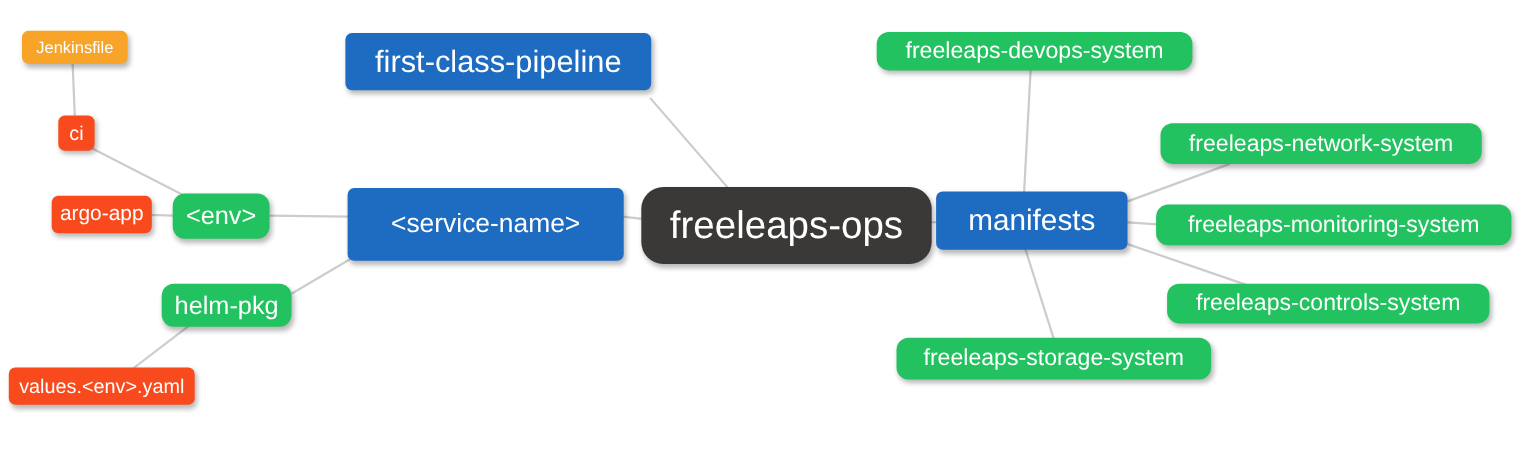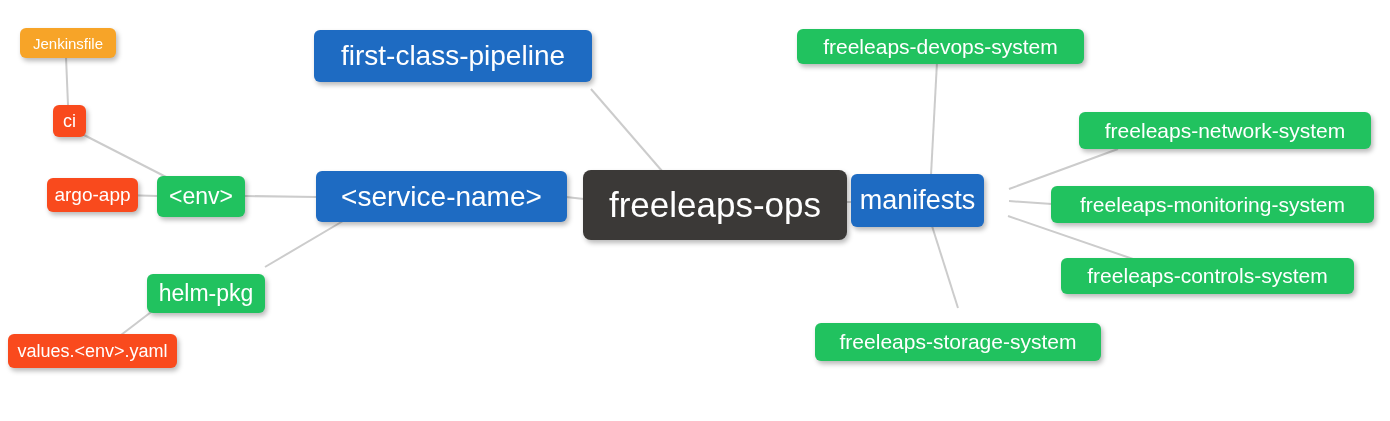--- a/index.html
+++ b/index.html
@@ -34,24 +34,24 @@
     justify-content: center;
     color: var(--c-text, #fff);
     border-radius: 6px;
     box-shadow: 2px 3px 5px rgba(0,0,0,0.28);
     white-space: nowrap;
     cursor: pointer;
     box-sizing: border-box;
     padding: 0 6px;
   }
   .node.blue   { background: var(--c-blue,   #1e6bc2); }
-  .node.green  { background: var(--c-green,  #21c25f); }
+  .node.green  { background: var(--c-green,  #21c25f); border-radius: 11px; }
   .node.red    { background: var(--c-red,    #f94a1d); }
   .node.orange { background: var(--c-orange, #f7a428); }
-  .node.dark   { background: var(--c-dark,   #3b3937); border-radius: 8px; }
+  .node.dark   { background: var(--c-dark,   #3b3937); border-radius: 20px; }
 </style>
 </head>
 <body>
 
 <div class="canvas">
 
   <svg class="edges">
     <line x1="66" y1="57" x2="68" y2="105"></line>
     <line x1="84" y1="135" x2="170" y2="179"></line>
     <line x1="122" y1="195" x2="158" y2="196"></line>
@@ -69,35 +69,35 @@
   </svg>
 
   <div class="node orange" style="left:20px;  top:28px;  width:96px;  height:30px; font-size:15px;">Jenkinsfile</div>
 
   <div class="node red" style="left:53px;  top:105px; width:33px;  height:32px; font-size:18px;">ci</div>
 
   <div class="node red" style="left:31px;  top:178px; width:91px;  height:34px; font-size:19px;margin-left:16px;">argo-app</div>
 
   <div class="node green" style="left:157px; top:176px; width:88px;  height:41px; font-size:23px;">&lt;env&gt;</div>
 
-  <div class="node green" style="left:147px; top:274px; width:118px; height:39px; font-size:23px;">helm-pkg</div>
+  <div class="node green" style="left:147px; top:258px; width:118px; height:39px; font-size:23px;">helm-pkg</div>
 
   <div class="node red" style="left:8px;   top:334px; width:169px; height:34px; font-size:18px;">values.&lt;env&gt;.yaml</div>
 
   <div class="node blue" style="left:314px; top:30px;  width:278px; height:52px; font-size:28px;">first-class-pipeline</div>
 
-  <div class="node blue" style="left:316px; top:171px; width:251px; height:51px; font-size:28px;">&lt;service-name&gt;</div>
+  <div class="node blue" style="left:316px; top:171px; width:251px; height:66px; font-size:24px;">&lt;service-name&gt;</div>
 
   <div class="node dark" style="left:583px; top:170px; width:264px; height:70px; font-size:35px;">freeleaps-ops</div>
 
-  <div class="node blue" style="left:851px; top:174px; width:133px; height:53px; font-size:27px;">manifests</div>
+  <div class="node blue" style="left:851px; top:174px; width:174px; height:53px; font-size:27px;">manifests</div>
 
   <div class="node green" style="left:797px;  top:29px;  width:287px; height:35px; font-size:21px;">freeleaps-devops-system</div>
 
-  <div class="node green" style="left:1055px; top:112px; width:292px; height:37px; font-size:21px;margin-left:24px;">freeleaps-network-system</div>
+  <div class="node green" style="left:1055px; top:112px; width:292px; height:37px; font-size:21px;">freeleaps-network-system</div>
 
   <div class="node green" style="left:1051px; top:186px; width:323px; height:37px; font-size:21px;">freeleaps-monitoring-system</div>
 
   <div class="node green" style="left:1061px; top:258px; width:293px; height:36px; font-size:21px;">freeleaps-controls-system</div>
 
-  <div class="node green" style="left:815px;  top:307px; width:286px; height:38px; font-size:21px;margin-top:16px;">freeleaps-storage-system</div>
+  <div class="node green" style="left:815px;  top:307px; width:286px; height:38px; font-size:21px;">freeleaps-storage-system</div>
 
 </div>
 
 </body></html>

